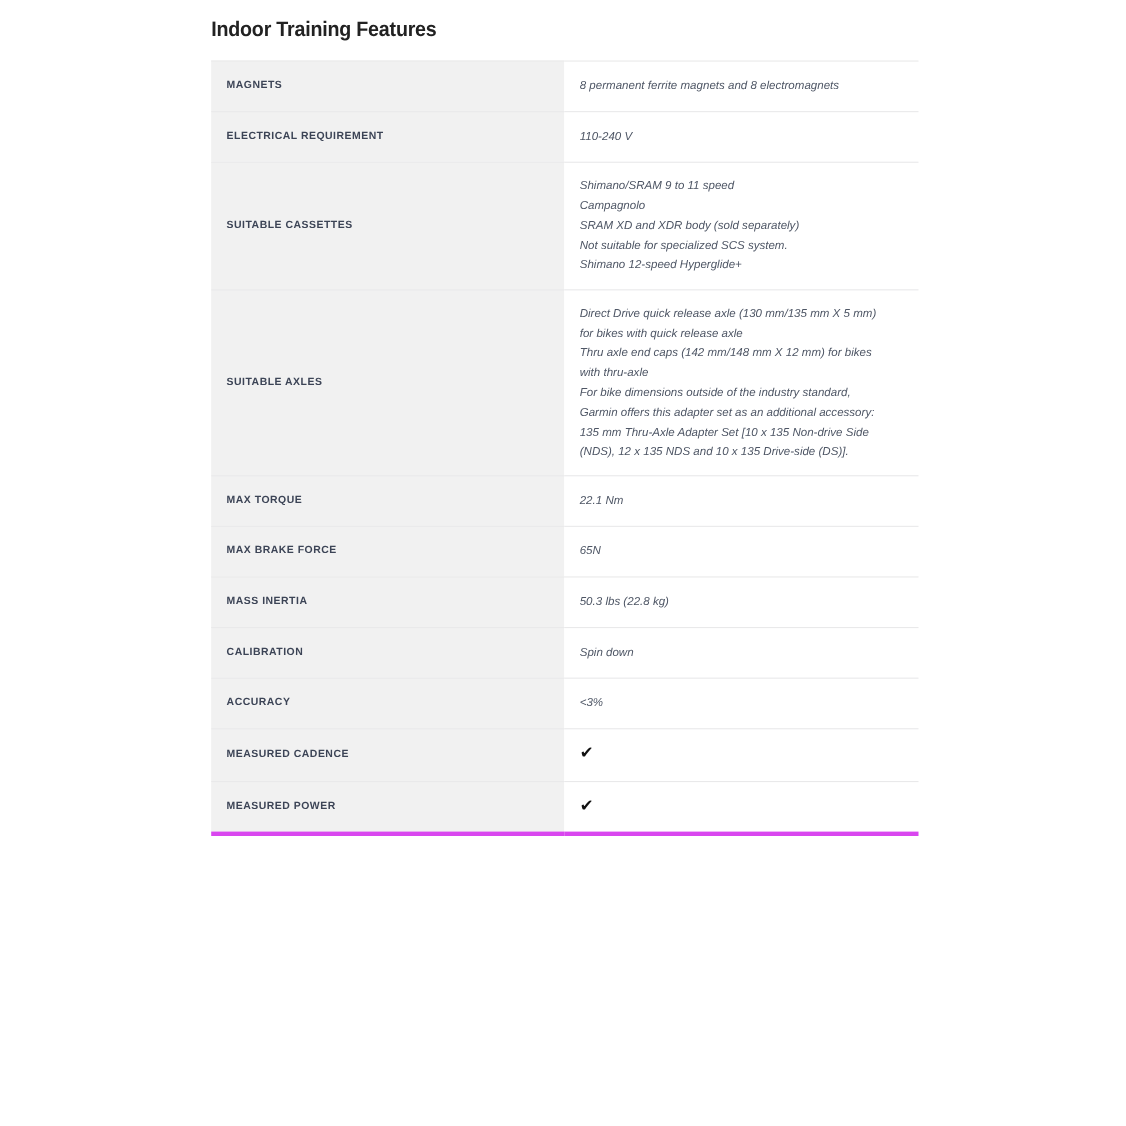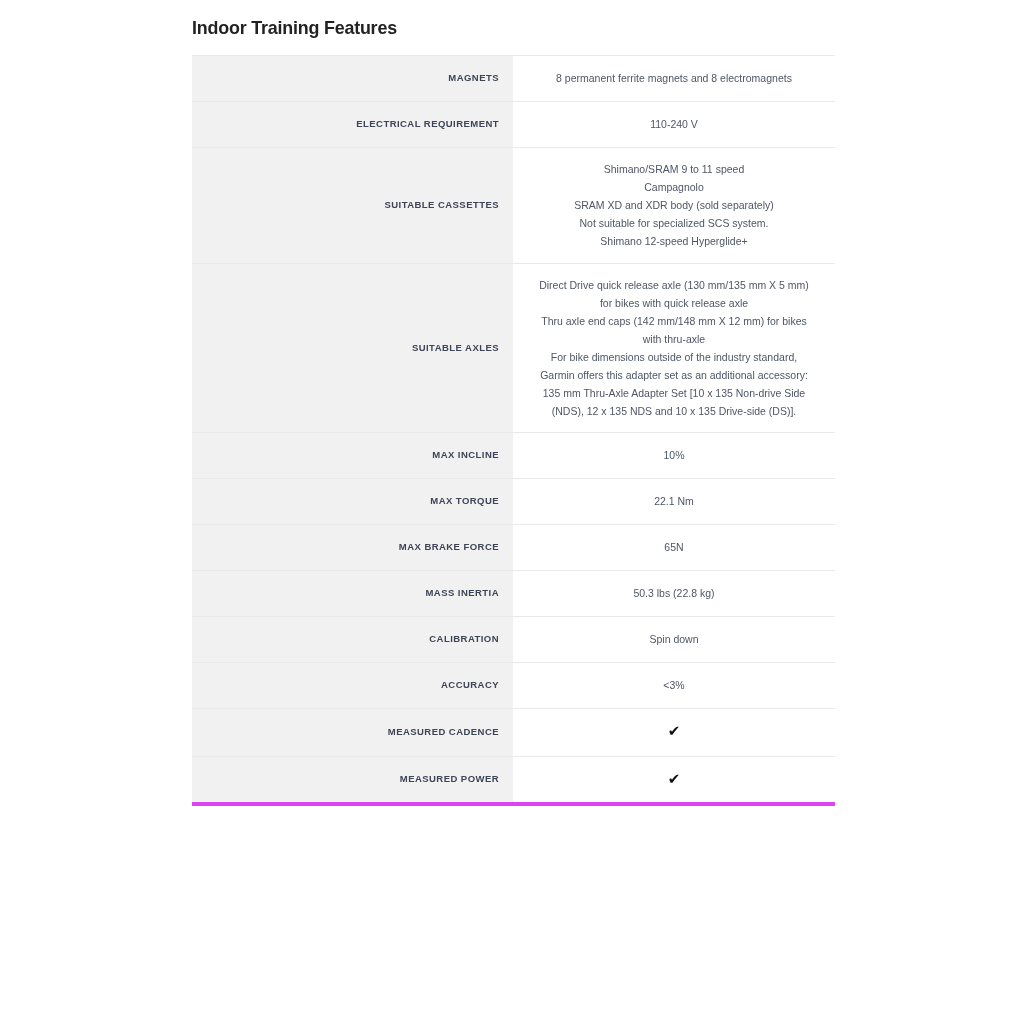--- a/index.html
+++ b/index.html
@@ -54,33 +54,33 @@
     background: #f1f1f1;
     color: #3c4456;
     font-size: 9.5px;
     font-weight: 700;
     letter-spacing: 0.45px;
     text-transform: uppercase;
     padding: 6px 14px 6px 14px;
     vertical-align: middle;
     line-height: 1.3;
     box-sizing: border-box;
-    text-align: right;
   }
   td.spec-value {
     width: 322px;
     background: #ffffff;
     color: #4e5665;
     font-size: 10.5px;
     font-weight: 400;
-    text-align: center;
+    text-align: left;
     padding: 6px 14px 6px 14px;
     vertical-align: middle;
     line-height: 1.62;
     box-sizing: border-box;
+    font-style: italic;
   }
   tr.row-simple td { height: 46px; }
   tr.row-cassettes td { height: 116px; }
   tr.row-axles td { height: 169px; }
   tr.row-check td { height: 48px; }
   td.spec-value .vline { display: block; }
   td.spec-value.para { line-height: 1.72; margin-top: 12px; }
   .check-mark {
     display: inline-block;
     font-size: 15px;
@@ -124,24 +124,20 @@
               <span class="vline">for bikes with quick release axle</span>
               <span class="vline">Thru axle end caps (142 mm/148 mm X 12 mm) for bikes</span>
               <span class="vline">with thru-axle</span>
               <span class="vline">For bike dimensions outside of the industry standard,</span>
               <span class="vline">Garmin offers this adapter set as an additional accessory:</span>
               <span class="vline">135 mm Thru-Axle Adapter Set [10 x 135 Non-drive Side</span>
               <span class="vline">(NDS), 12 x 135 NDS and 10 x 135 Drive-side (DS)].</span>
             </td>
           </tr>
           <tr class="row-simple">
-            <td class="spec-label">MAX INCLINE</td>
-            <td class="spec-value">10%</td>
-          </tr>
-          <tr class="row-simple">
             <td class="spec-label">MAX TORQUE</td>
             <td class="spec-value">22.1 Nm</td>
           </tr>
           <tr class="row-simple">
             <td class="spec-label">MAX BRAKE FORCE</td>
             <td class="spec-value">65N</td>
           </tr>
           <tr class="row-simple">
             <td class="spec-label">MASS INERTIA</td>
             <td class="spec-value">50.3 lbs (22.8 kg)</td>

